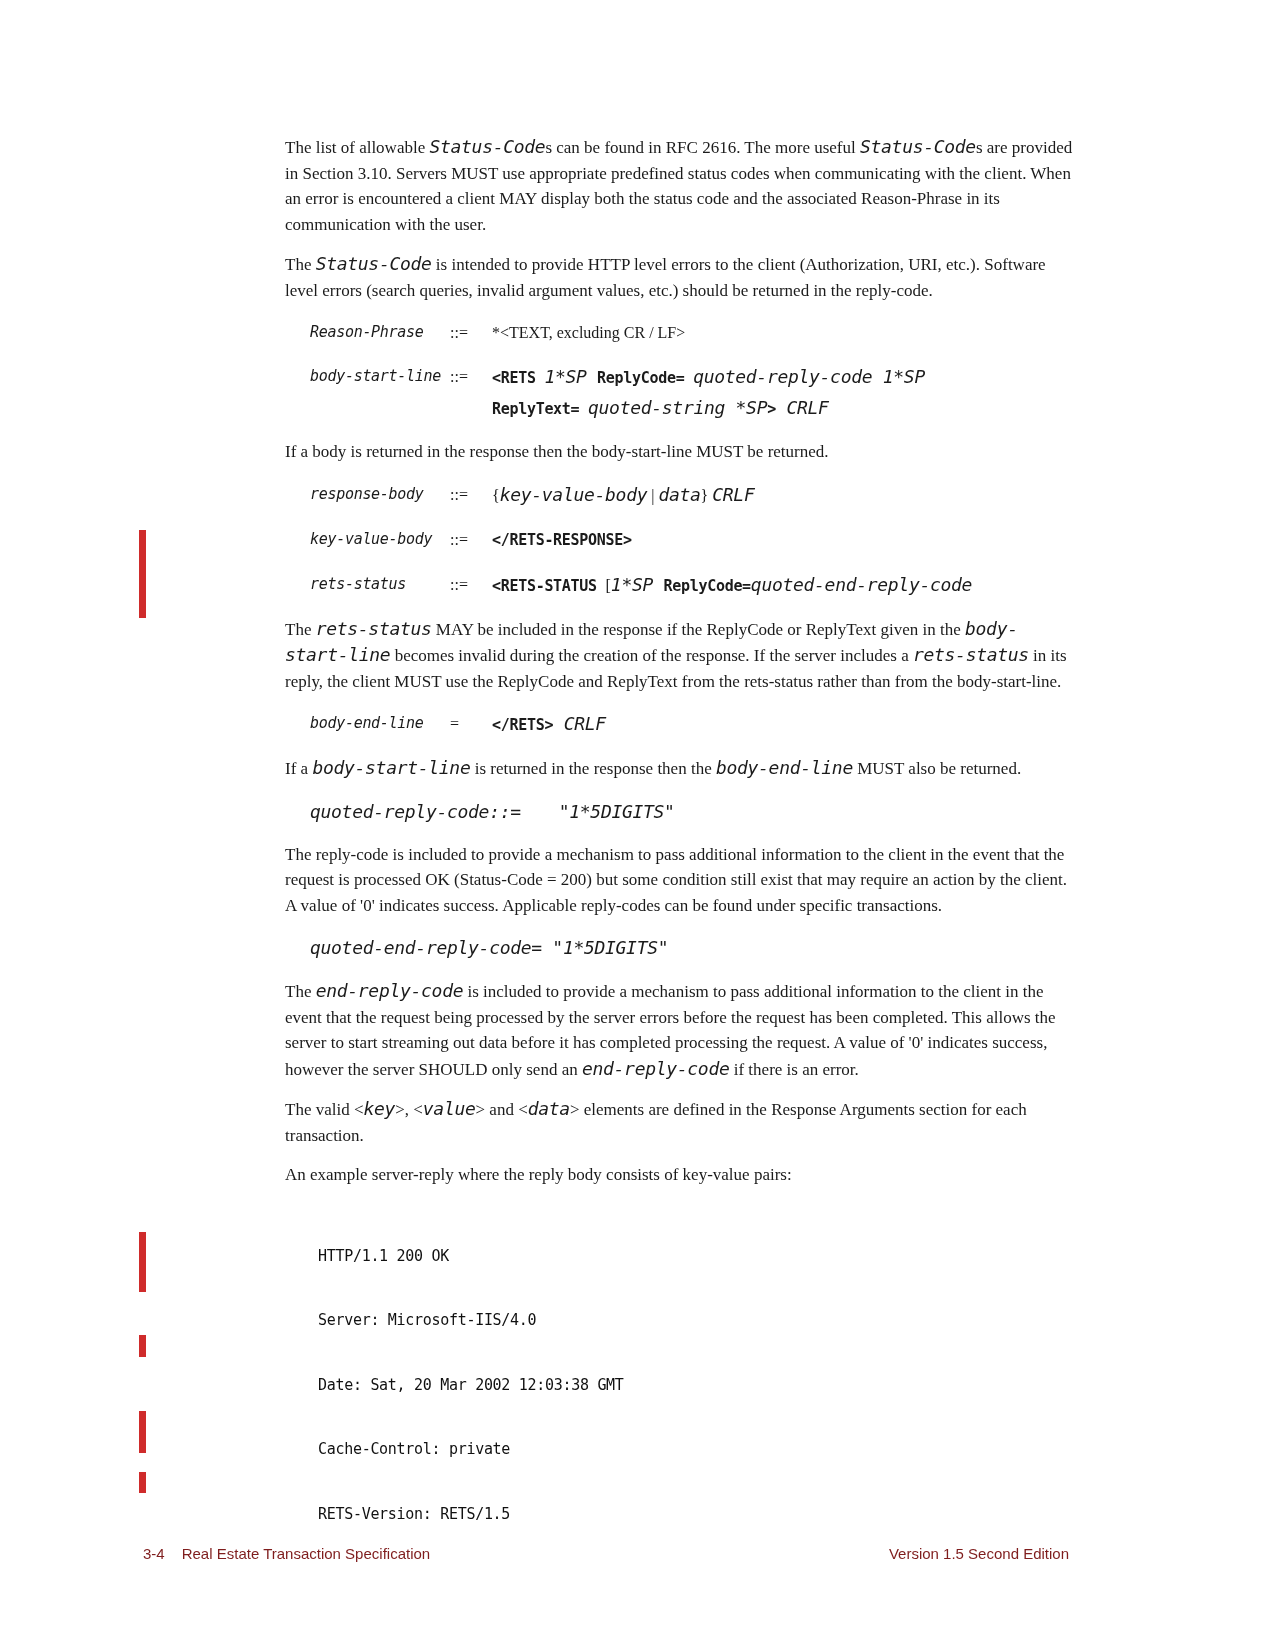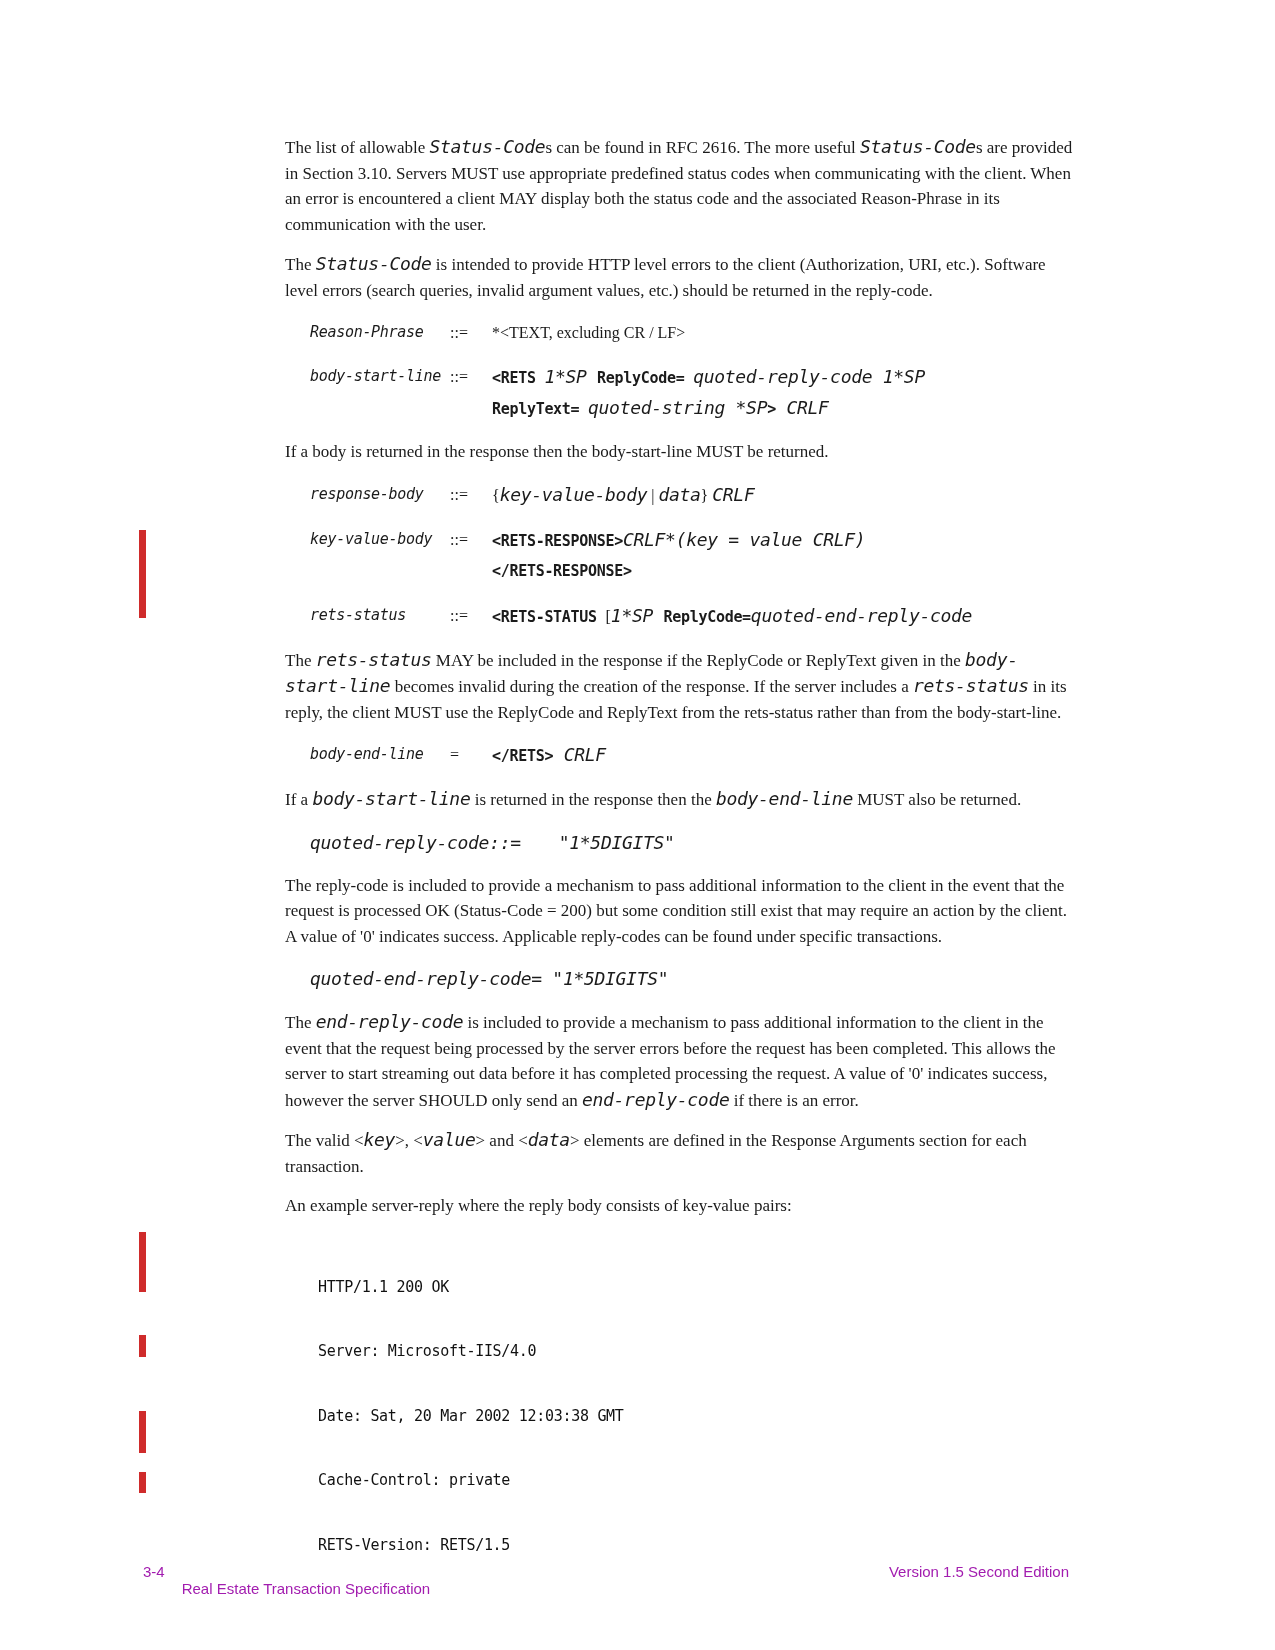--- a/index.html
+++ b/index.html
@@ -35,24 +35,24 @@
   .code { margin:15px 0 0 33px; font-family:"DejaVu Sans Mono",monospace;
           font-size:15px; line-height:21.5px; letter-spacing:-0.3px;
           white-space:pre; color:#111; }
 
   
   .change-bar { position:absolute; left:139px; width:7px;
                 background:var(--bar-color,#cf2b2b); }
 
   
   .footer { position:absolute; left:143px; top:1545px; width:926px;
-            display:flex; align-items:center;
+            display:flex; align-items:flex-end;
             font-family:"Liberation Sans","DejaVu Sans",sans-serif;
-            font-size:15px; color:#a21caf; }
-  .footer-title { margin-left:17px;margin-top:35px; }
+            font-size:15px; color:#7f1d1d; }
+  .footer-title { margin-left:17px; }
   .footer-right { margin-left:auto; }
 </style>
 </head>
 <body>
 
 <div class="page">
 
   <div class="change-bar" style="top:530px;height:88px;"></div>
   <div class="change-bar" style="top:1232px;height:60px;"></div>
   <div class="change-bar" style="top:1335px;height:22px;"></div>
@@ -89,21 +89,20 @@
       <span class="bnf-op">::=</span>
       <div class="bnf-def">
         <div><span class="seg-p">{</span><span class="seg-c">key-value-body</span><span class="seg-p"> | </span><span class="seg-c">data</span><span class="seg-p">} </span><span class="seg-c">CRLF</span></div>
       </div>
     </div>
 
     <div class="bnf">
       <span class="bnf-name">key-value-body</span>
       <span class="bnf-op">::=</span>
       <div class="bnf-def">
-        <div><span class="seg-b">&lt;RETS-RESPONSE&gt;</span><span class="seg-c">CRLF*(key = value CRLF)</span></div>
         <div><span class="seg-b">&lt;/RETS-RESPONSE&gt;</span></div>
       </div>
     </div>
 
     <div class="bnf">
       <span class="bnf-name">rets-status</span>
       <span class="bnf-op">::=</span>
       <div class="bnf-def">
         <div><span class="seg-b">&lt;RETS-STATUS </span><span class="seg-p">[</span><span class="seg-c">1*SP </span><span class="seg-b">ReplyCode=</span><span class="seg-c">quoted-end-reply-code</span></div>
       </div>

